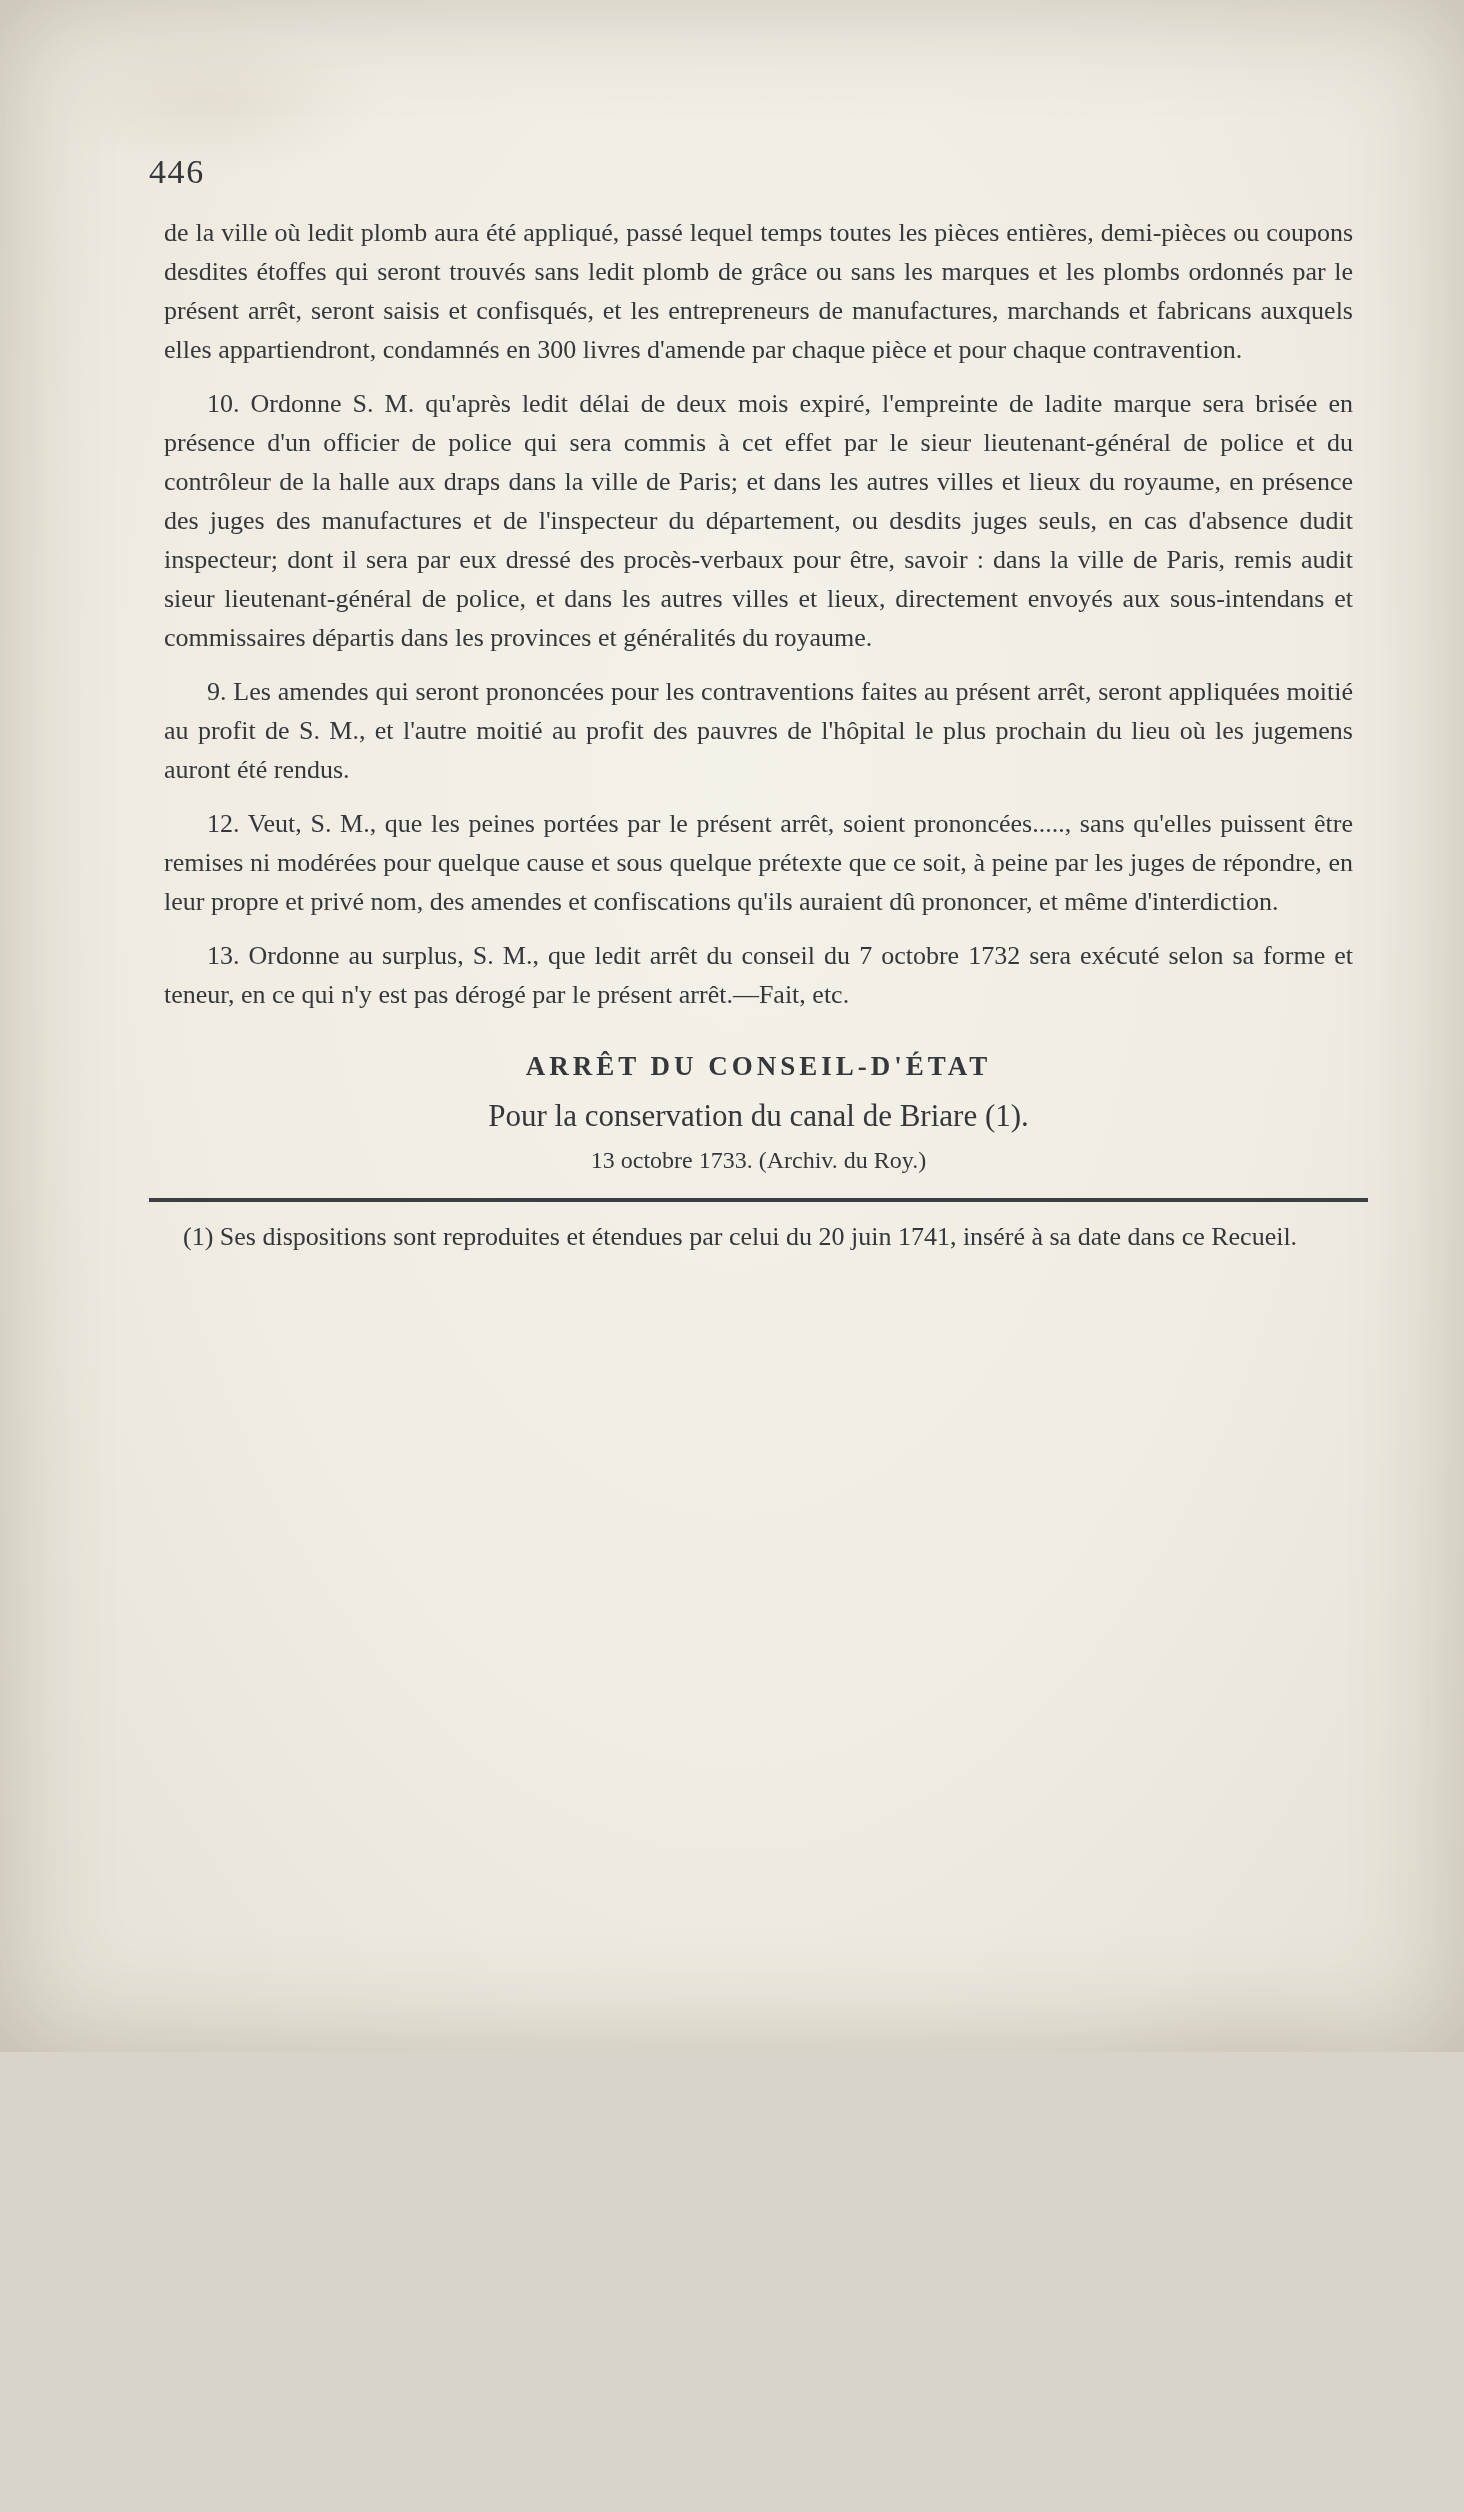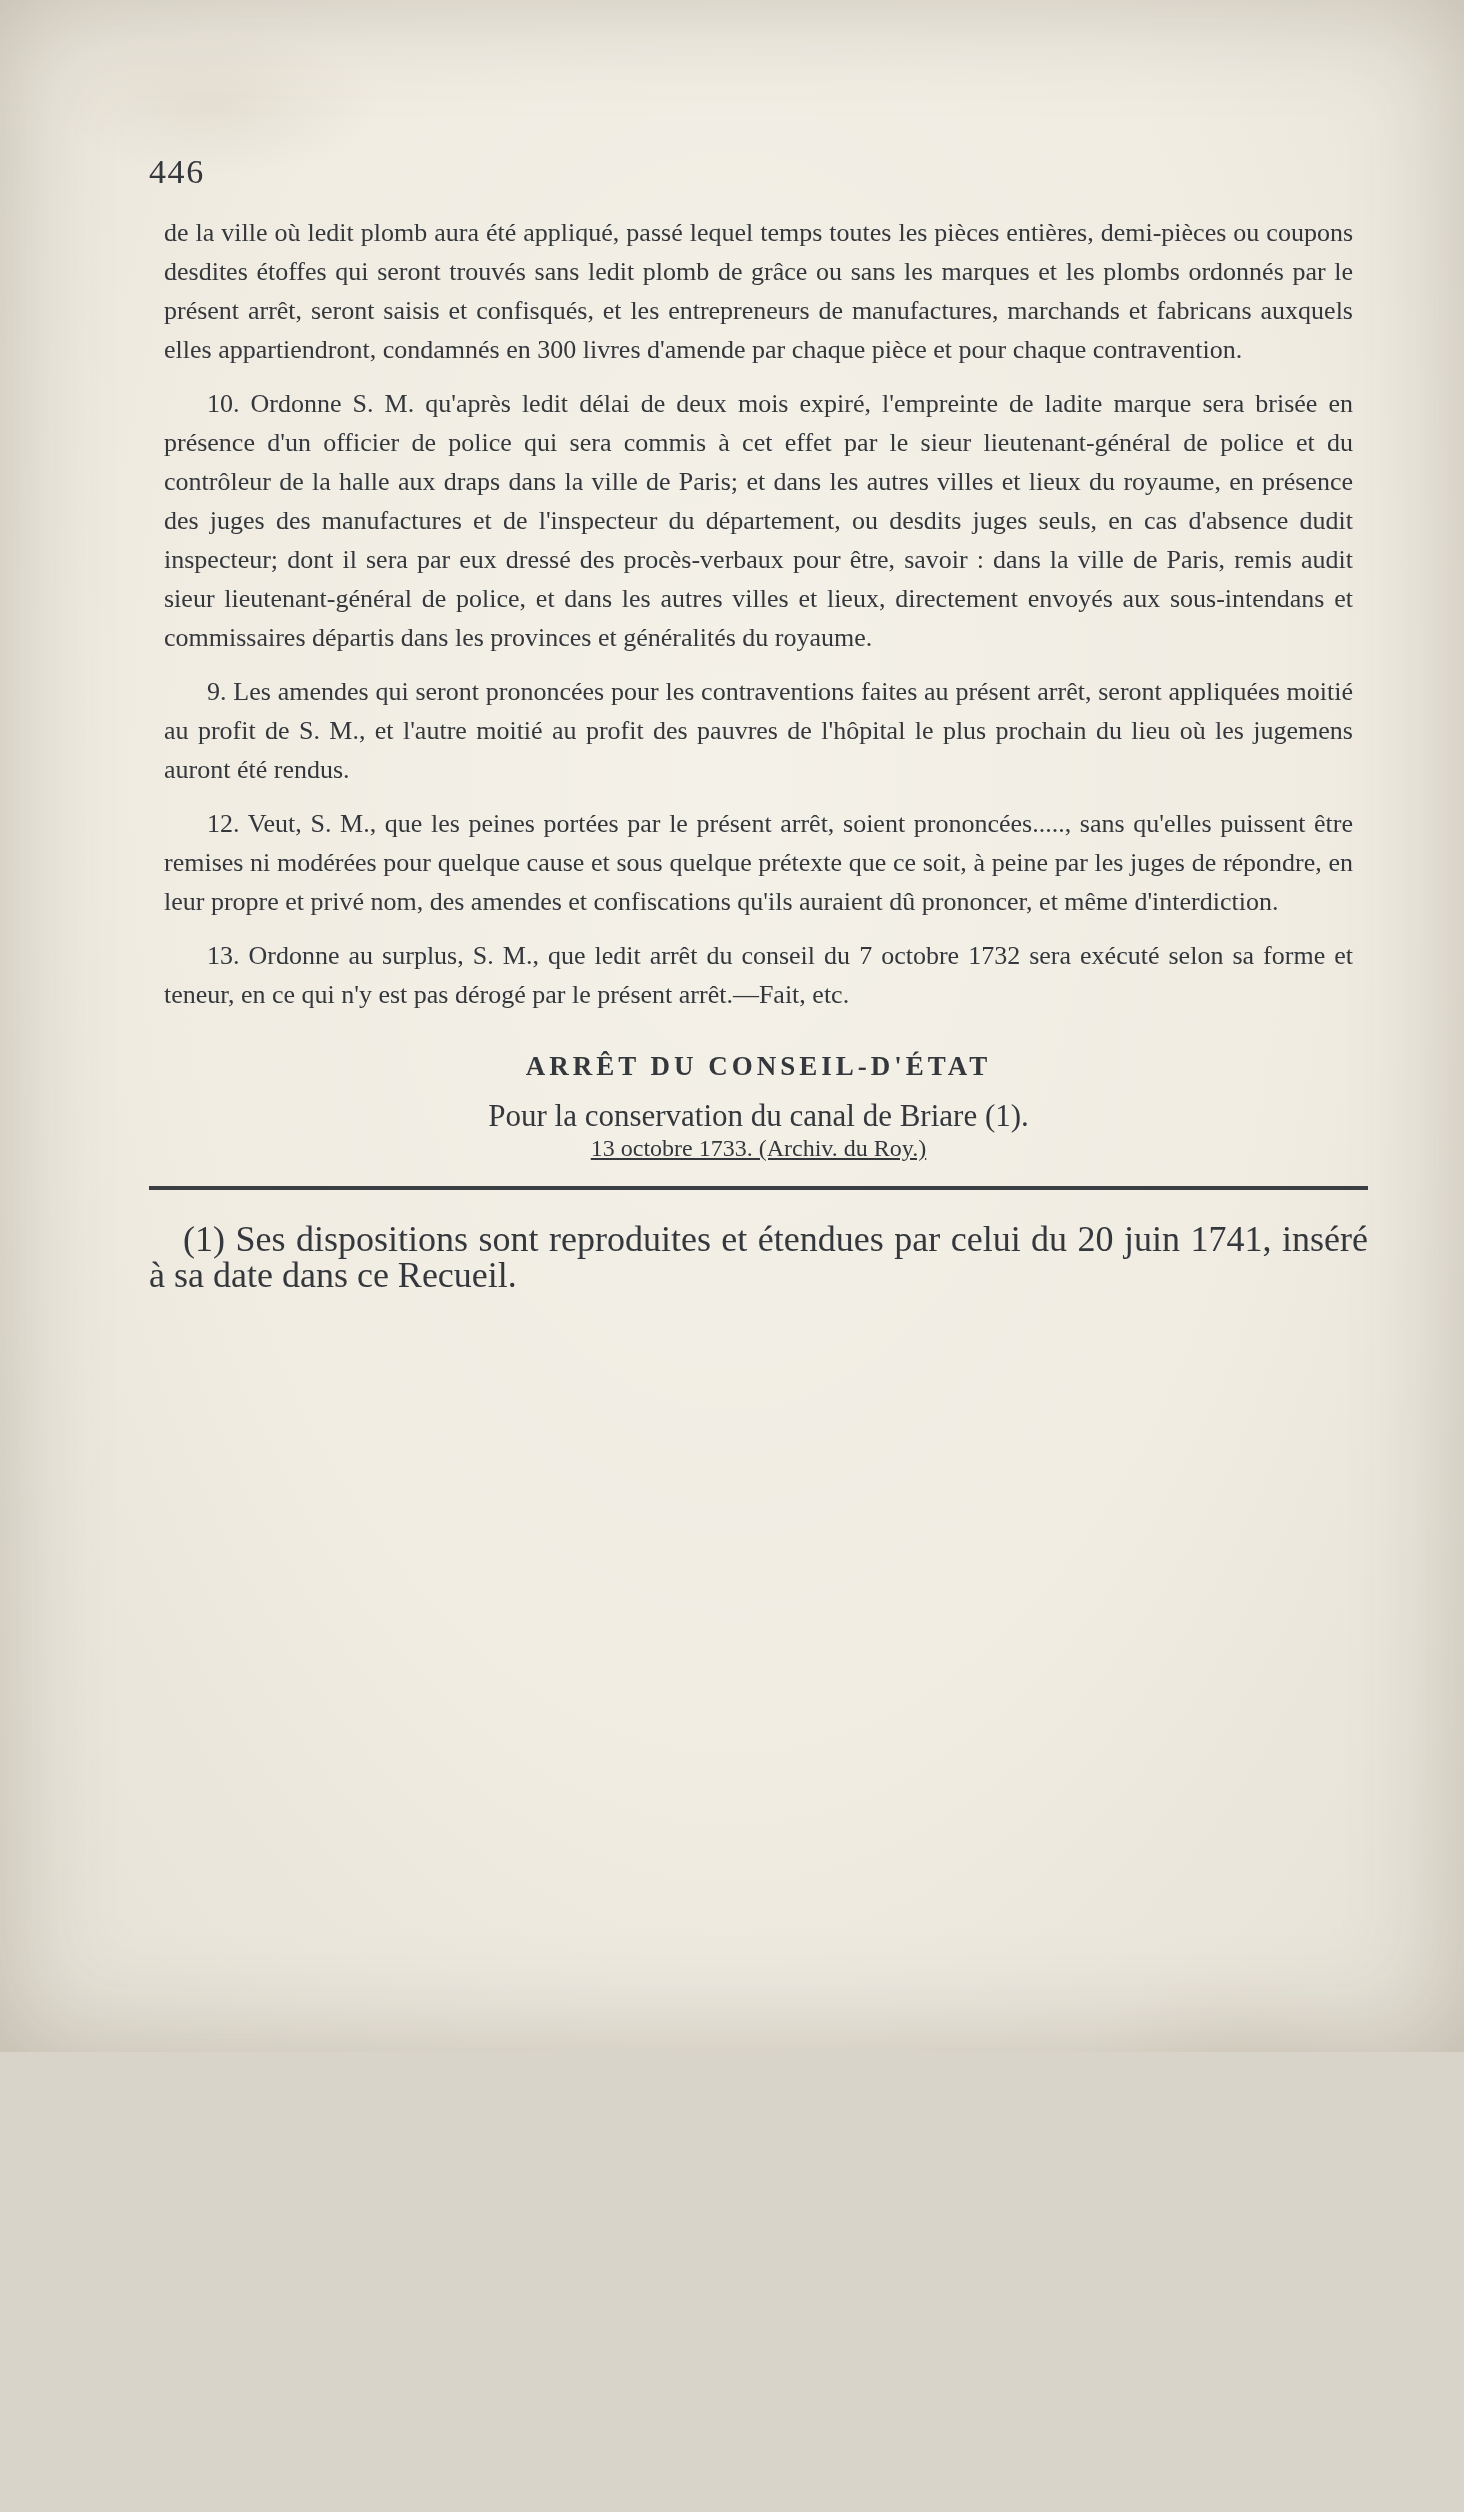--- a/index.html
+++ b/index.html
@@ -73,34 +73,33 @@
     font-weight: bold;
     font-size: 27px;
     letter-spacing: 4px;
   }
   .decree-title {
     margin-top: 16px;
     text-align: center;
     font-size: 31px;
   }
   .decree-dateline {
-    margin-top: 1px;
+    margin-top: 13px;
     text-align: center;
     font-size: 24px;
-    text-decoration: underline;
   }
   .footnote-rule {
     margin: 24px 0 0 0;
     border: none;
     border-top: 4px solid #3b3e43;
     width: 100%;
   }
   .footnote {
-    margin: 31px 0 0 0;
-    font-size: 36px;
+    margin: 17px 0 0 0;
+    font-size: 26px;
     line-height: 36px;
     text-align: justify;
     text-indent: 34px;
   }
 </style>
 </head>
 <body>
 
 <div class="scan">
 

